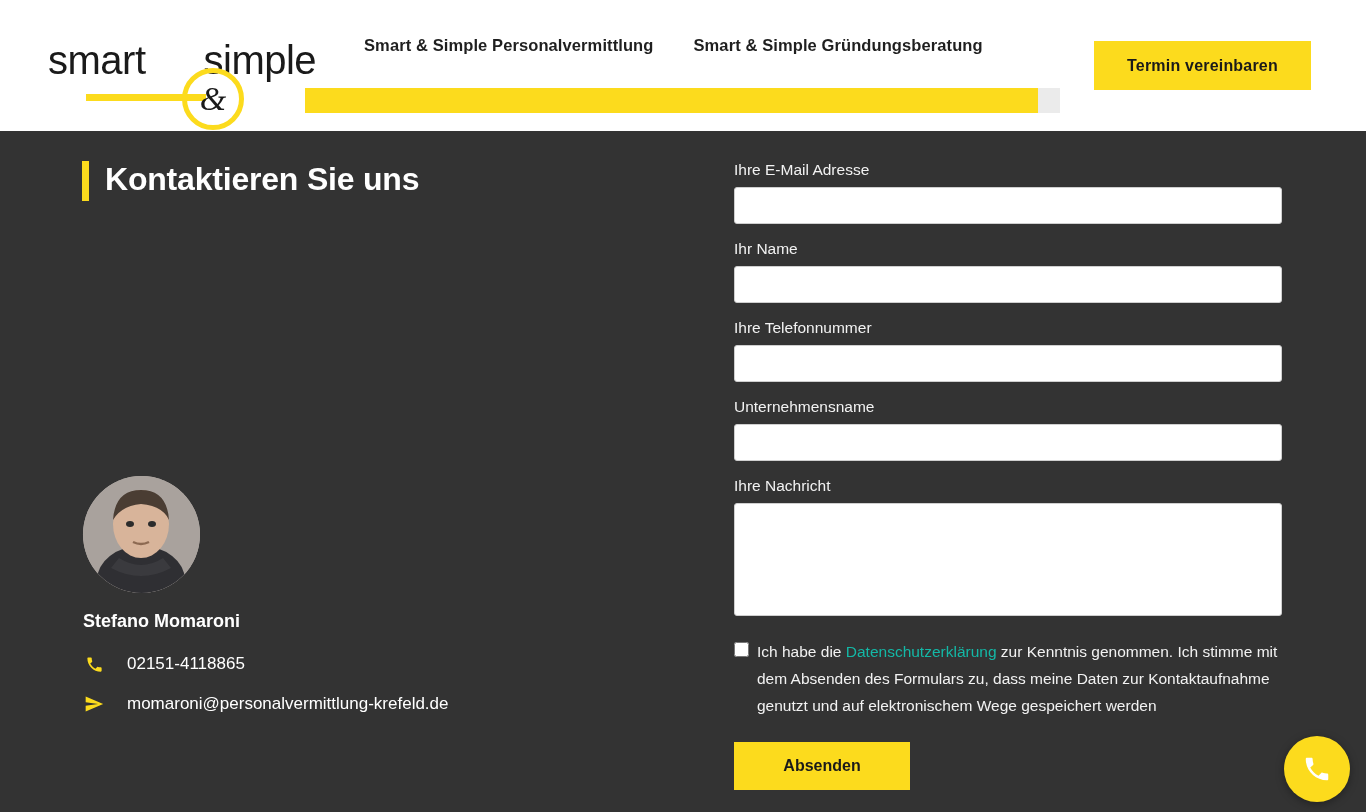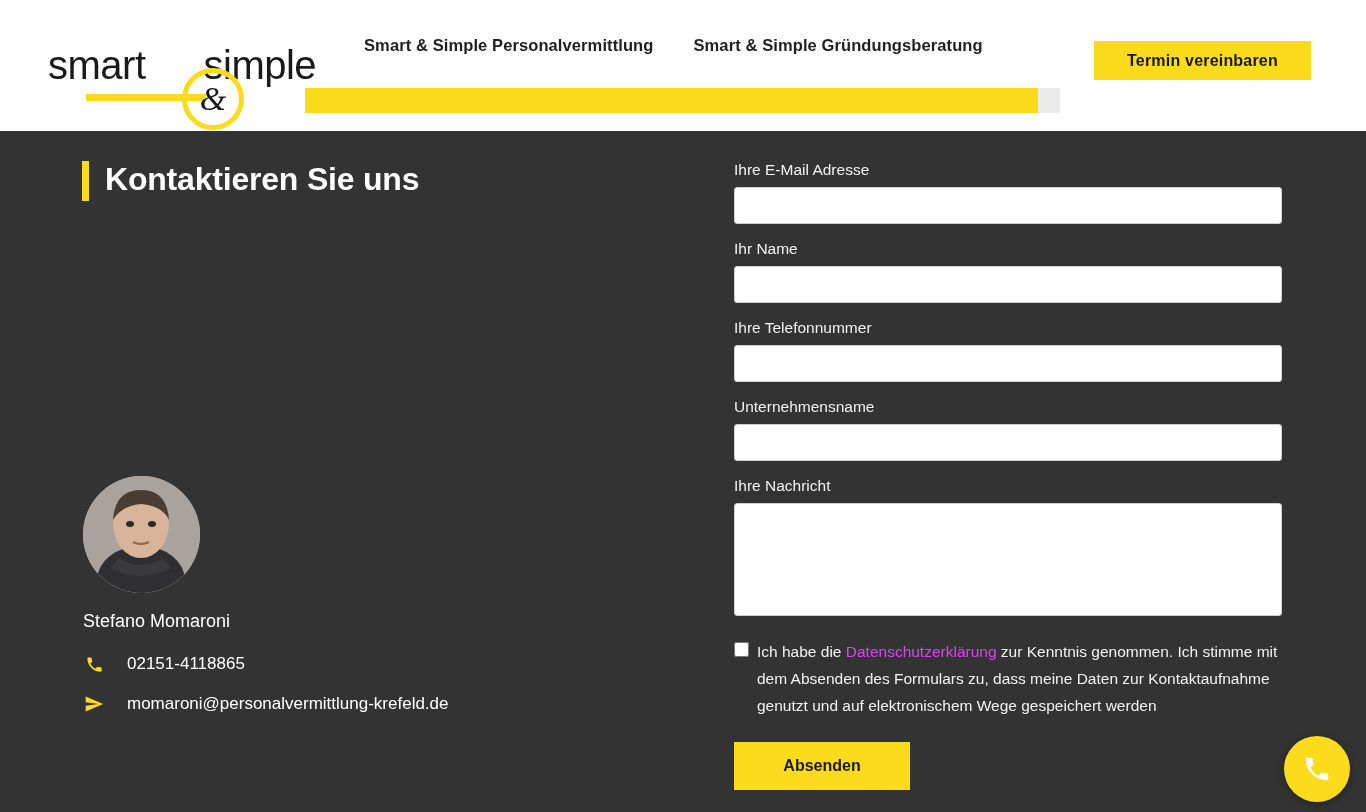--- a/index.html
+++ b/index.html
@@ -18,21 +18,20 @@
     background: #ffffff;
     display: flex;
     align-items: center;
     z-index: 5;
   }
   .logo {
     position: absolute;
     left: 48px; top: 38px;
     width: 256px; height: 55px;
     display: flex;
-    align-items: center;
   }
   .logo-text {
     font-size: 40px;
     letter-spacing: -0.5px;
     color: #1a1a1a;
     font-weight: 400;
     font-family: "Liberation Sans", sans-serif;
   }
   .logo-smart { margin-right: 44px; }
   .logo-simple { margin-left: 14px; }
@@ -70,21 +69,21 @@
     font-weight: bold;
     color: #1f1f1f;
     letter-spacing: 0.1px;
     white-space: nowrap;
     cursor: pointer;
   }
 
   .cta-button {
     position: absolute;
     left: 1094px; top: 41px;
-    width: 217px; height: 39px;
+    width: 217px; height: 49px;
     background: #fcdb1d;
     border: none;
     color: #1a1a1a;
     font-size: 16px;
     font-weight: bold;
     letter-spacing: 0.2px;
     cursor: pointer;
     font-family: "Liberation Sans", sans-serif;
   }
 
@@ -149,21 +148,21 @@
     width: 117px; height: 117px;
     border-radius: 50%;
     overflow: hidden;
     background: #b9b2ae;
   }
 
   .person-name {
     position: absolute;
     left: 1px; top: 450px;
     font-size: 18px;
-    font-weight: normal;
+    font-weight: bold;
     color: #ffffff;
   }
 
   .contact-row {
     position: absolute;
     left: 1px;
     display: flex;
     align-items: center;
     gap: 22px;
   }
@@ -227,21 +226,21 @@
     margin: 4px 0 0 0;
     flex: 0 0 auto;
     accent-color: #fcdb1d;
   }
   .consent-text {
     font-size: 15.5px;
     line-height: 27px;
     color: #f2f2f2;
     max-width: 540px;
   }
-  .consent-text a { color: #d946ef; text-decoration: none; margin-top: 11px; }
+  .consent-text a { color: #14b8a6; text-decoration: none; margin-top: 11px; }
 
   .submit-button {
     margin-top: 23px;
     width: 176px; height: 48px;
     background: #fcdb1d;
     border: none;
     color: #1a1a1a;
     font-size: 16px;
     font-weight: bold;
     cursor: pointer;

